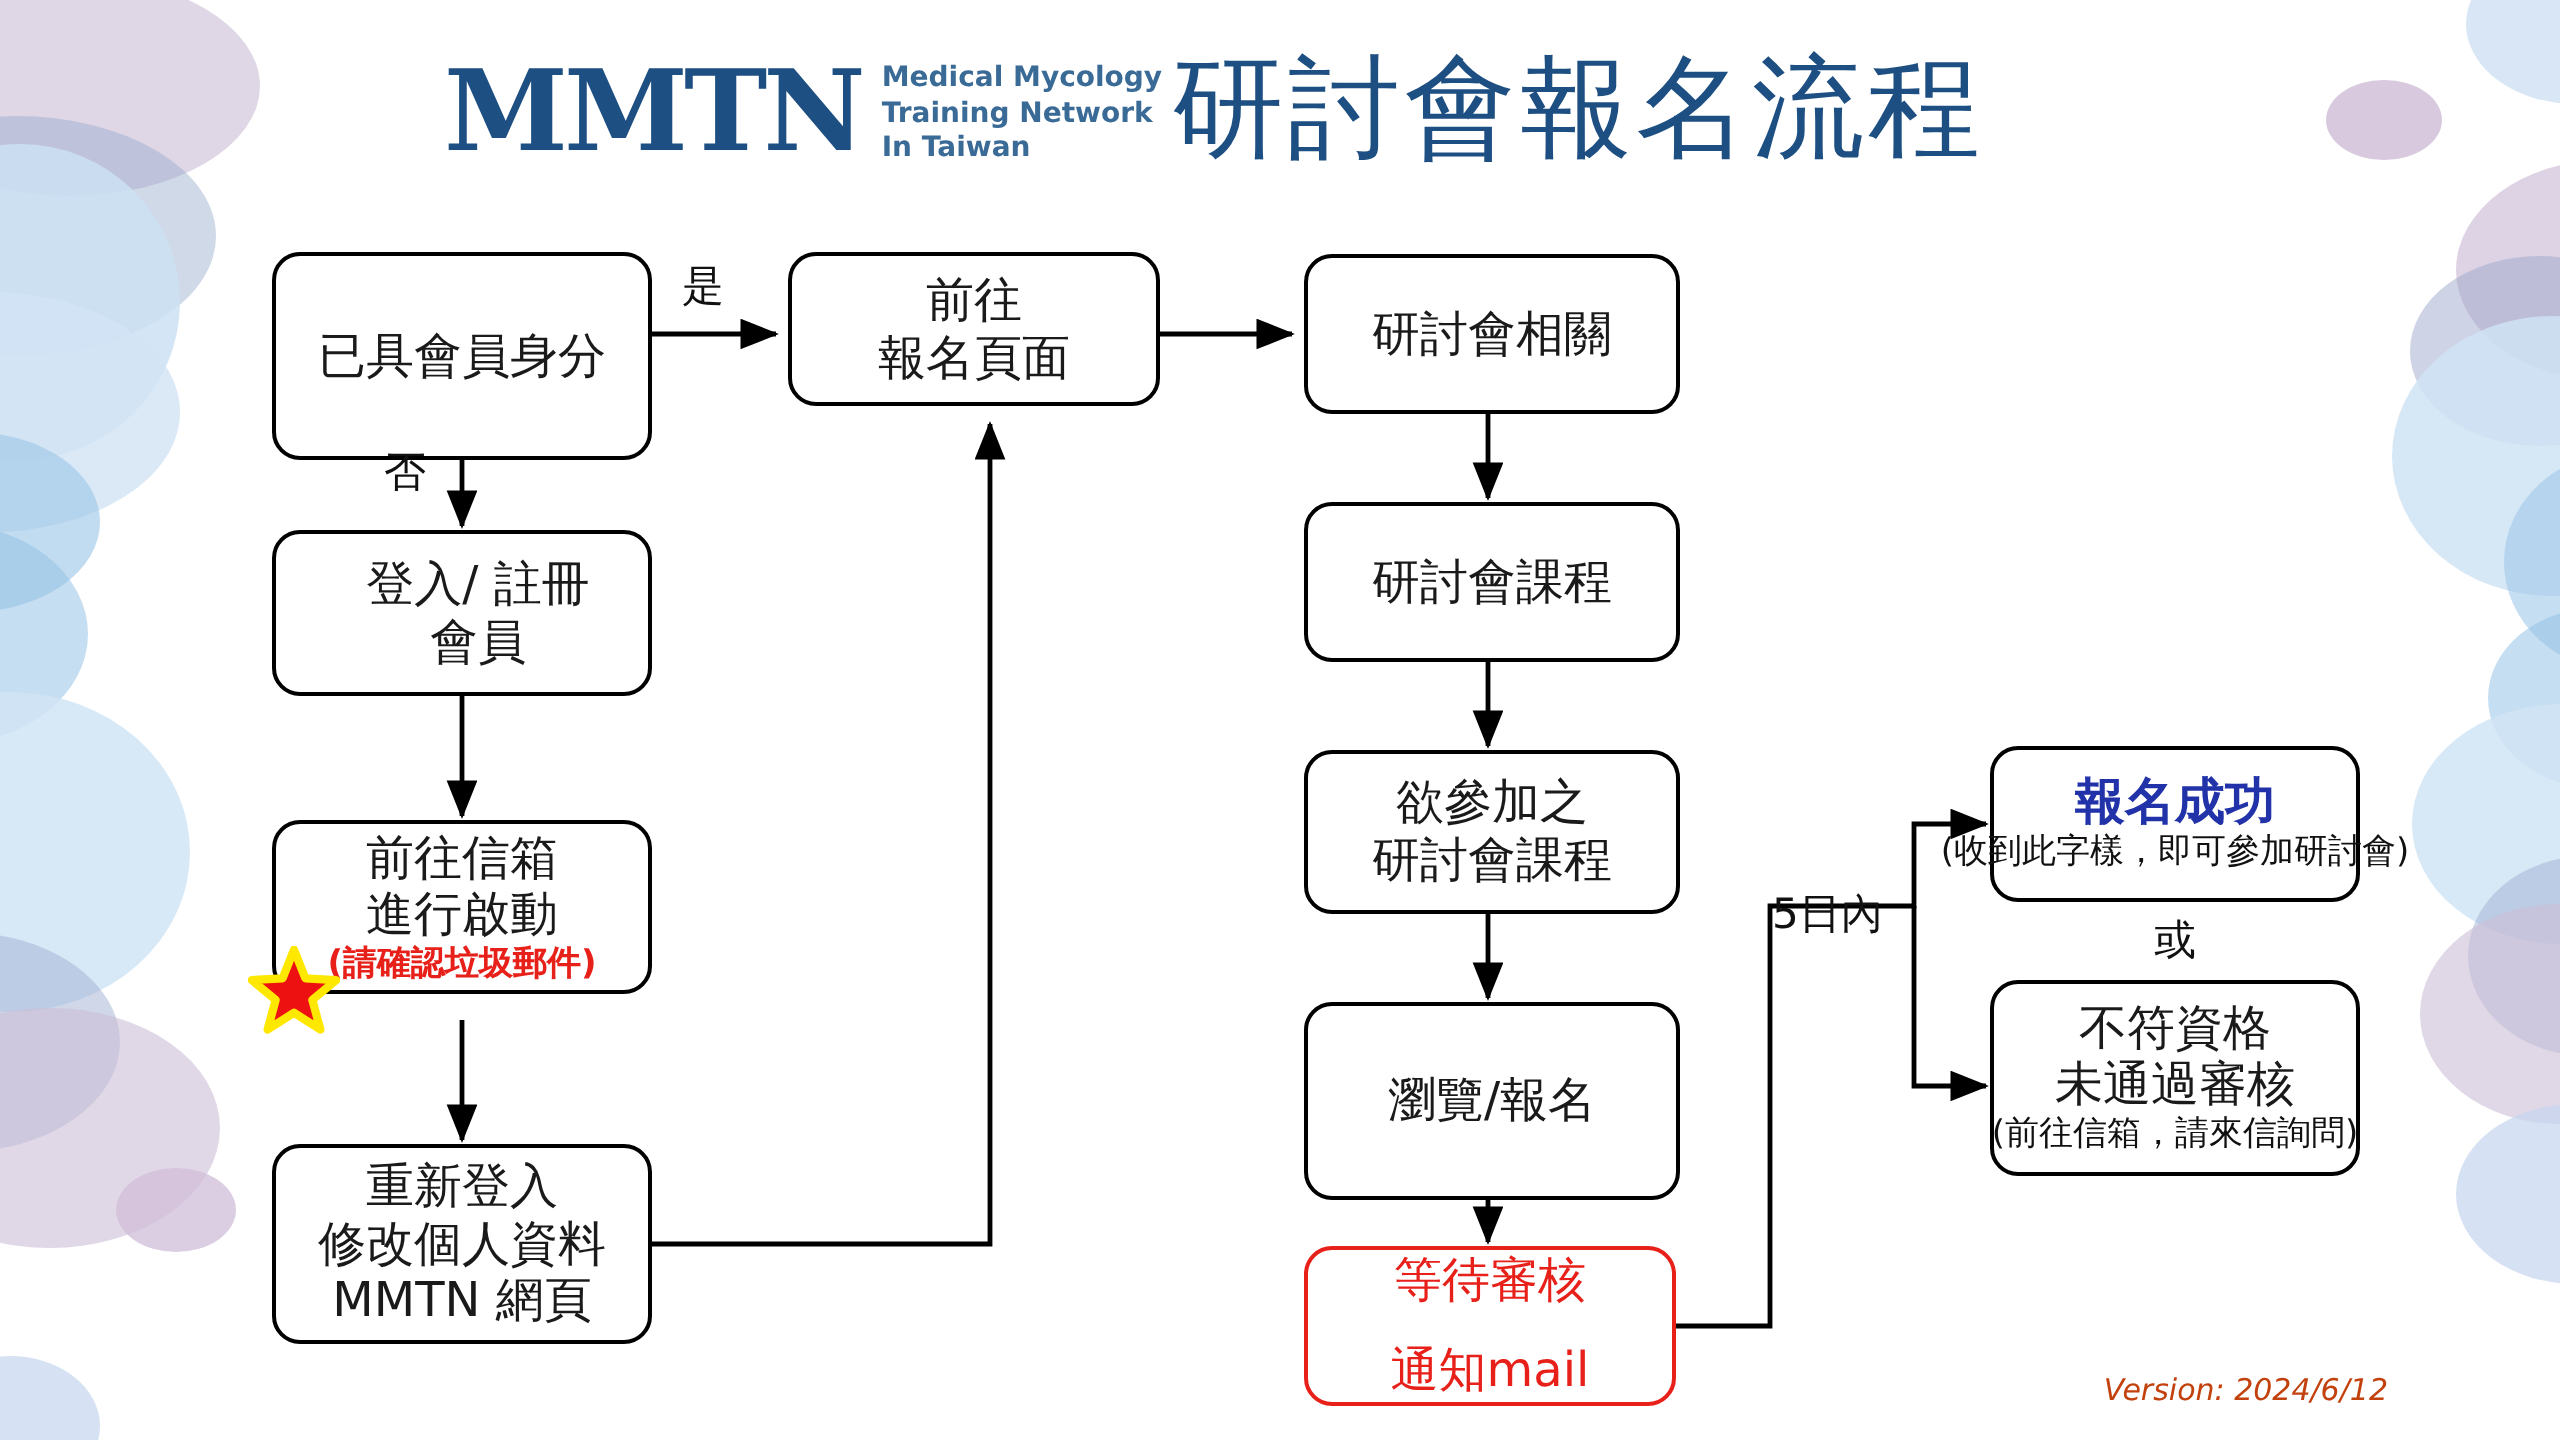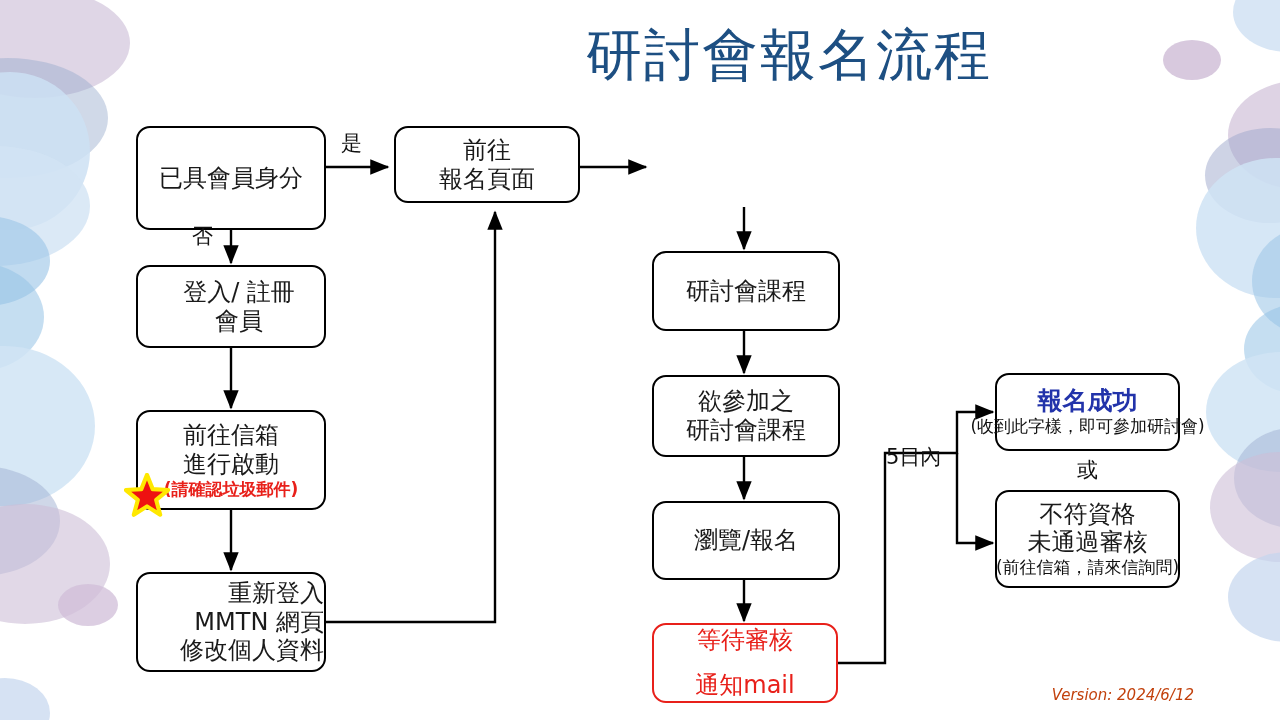--- a/index.html
+++ b/index.html
@@ -84,20 +84,28 @@
     <div class="blob" style="left:1205px;top:128px;width:130px;height:95px;background:rgba(158,168,204,.5);"></div>
     <div class="blob" style="left:1196px;top:158px;width:160px;height:140px;background:rgba(207,227,245,.85);"></div>
     <div class="blob" style="left:1252px;top:226px;width:120px;height:110px;background:rgba(160,200,232,.6);"></div>
     <div class="blob" style="left:1244px;top:304px;width:110px;height:90px;background:rgba(150,195,230,.55);"></div>
     <div class="blob" style="left:1206px;top:352px;width:150px;height:120px;background:rgba(208,228,245,.85);"></div>
     <div class="blob" style="left:1234px;top:428px;width:120px;height:100px;background:rgba(160,175,210,.5);"></div>
     <div class="blob" style="left:1210px;top:452px;width:140px;height:110px;background:rgba(205,190,215,.6);"></div>
     <div class="blob" style="left:1228px;top:552px;width:120px;height:90px;background:rgba(196,214,238,.7);"></div>
   </div>
 
+  <div class="logo-wrap">
+    <div class="logo-mark">MMTN</div>
+    <div class="logo-tag">
+      <div>Medical Mycology</div>
+      <div>Training Network</div>
+      <div>In Taiwan</div>
+    </div>
+  </div>
   <div class="page-title">研討會報名流程</div>
 
   <svg id="flow" viewBox="0 0 1280 720">
     <defs>
       <marker id="ah" markerWidth="9" markerHeight="9" refX="7.4" refY="3.2" orient="auto" markerUnits="strokeWidth">
         <path d="M0,0 L8,3.2 L0,6.4 z" fill="#000"></path>
       </marker>
     </defs>
     <g stroke="#000" stroke-width="2.4" fill="none" marker-end="url(#ah)">
 
@@ -134,57 +142,60 @@
 
   <div class="node" style="left:136px;top:126px;width:190px;height:104px;">
     <div class="ln">已具會員身分</div>
   </div>
 
   <div class="node" style="left:394px;top:126px;width:186px;height:77px;">
     <div class="ln">前往</div>
     <div class="ln">報名頁面</div>
   </div>
 
+  <div class="node" style="left:652px;top:127px;width:188px;height:80px;">
+    <div class="ln">研討會相關</div>
+  </div>
 
   <div class="node" style="left:136px;top:265px;width:190px;height:83px;padding-left:16px;">
     <div class="ln">登入/ 註冊</div>
     <div class="ln">會員</div>
   </div>
 
   <div class="node" style="left:652px;top:251px;width:188px;height:80px;">
     <div class="ln">研討會課程</div>
   </div>
 
-  <div class="node" style="left:136px;top:410px;width:190px;height:100px;">
+  <div class="node" style="left:136px;top:410px;width:190px;height:87px;">
     <div class="ln">前往信箱</div>
     <div class="ln">進行啟動</div>
     <div class="ln warn">(請確認垃圾郵件)</div>
   </div>
 
   <svg class="star" viewBox="0 0 50 48" style="left:124px;top:473px;">
     <path d="M25,2 L31.2,17.6 L48,18.6 L35,29.4 L39.4,45.6 L25,36.4 L10.6,45.6 L15,29.4 L2,18.6 L18.8,17.6 Z" fill="#ee1111" stroke="#ffe800" stroke-width="4.5" stroke-linejoin="round"></path>
   </svg>
 
   <div class="node" style="left:652px;top:375px;width:188px;height:82px;">
     <div class="ln">欲參加之</div>
     <div class="ln">研討會課程</div>
   </div>
 
   <div class="node" style="left:995px;top:373px;width:185px;height:78px;">
     <div class="ln blue-b">報名成功</div>
     <div class="ln sub">(收到此字樣，即可參加研討會)</div>
   </div>
 
-  <div class="node" style="left:136px;top:572px;width:190px;height:100px;align-items:flex-end;">
+  <div class="node" style="left:136px;top:572px;width:190px;height:100px;">
     <div class="ln">重新登入</div>
+    <div class="ln">修改個人資料</div>
     <div class="ln">MMTN 網頁</div>
-    <div class="ln">修改個人資料</div>
-  </div>
-
-  <div class="node" style="left:652px;top:501px;width:188px;height:79px;">
+  </div>
+
+  <div class="node" style="left:652px;top:501px;width:188px;height:99px;">
     <div class="ln">瀏覽/報名</div>
   </div>
 
   <div class="node" style="left:995px;top:490px;width:185px;height:98px;">
     <div class="ln">不符資格</div>
     <div class="ln">未通過審核</div>
     <div class="ln sub">(前往信箱，請來信詢問)</div>
   </div>
 
   <div class="node red" style="left:652px;top:623px;width:186px;height:80px;gap:16px;">

